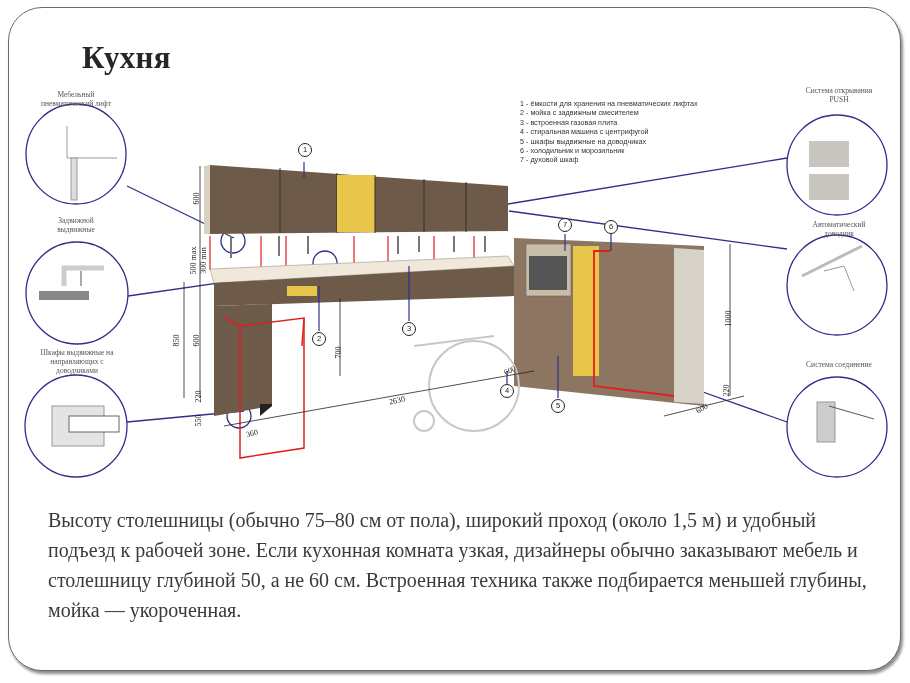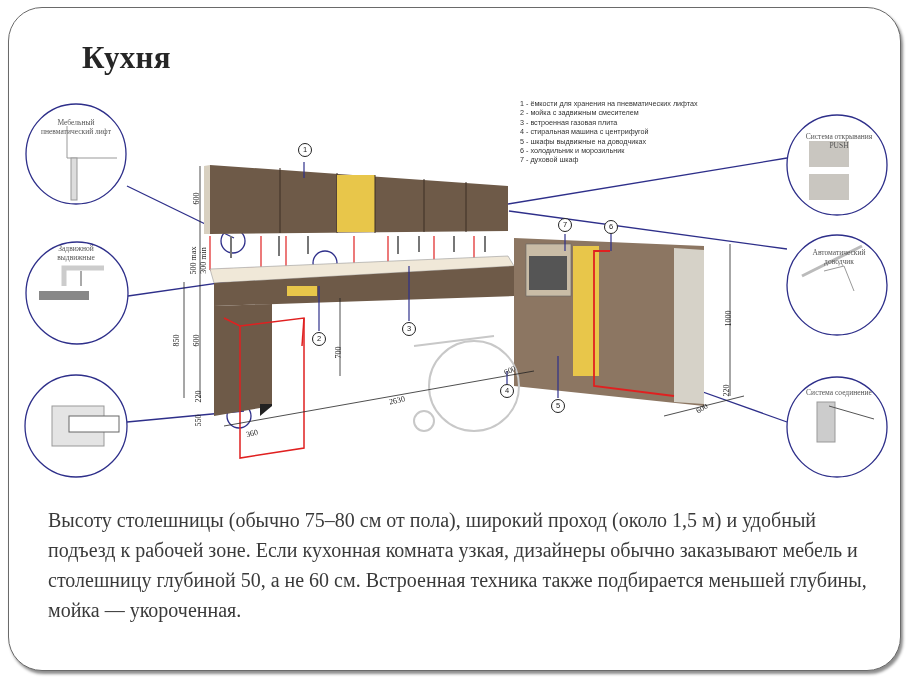--- a/index.html
+++ b/index.html
@@ -9,21 +9,21 @@
     border: 1.5px solid #6a6a6a; border-radius: 34px; background: #ffffff;
     box-shadow: 2px 3px 3px rgba(0,0,0,0.45);
     box-sizing: border-box;
   }
   .title {
     position: absolute; left: 82px; top: 40px; font-size: 31px; font-weight: bold; color: #262626;
     font-family: "Liberation Serif", serif; letter-spacing: 0.3px;
   }
   .figure { position: absolute; left: 14px; top: 86px; width: 884px; height: 400px; }
   .figure svg { position: absolute; left: 0; top: 0; }
-  .lbl { position: absolute; font-family: "Liberation Serif", serif; font-size: 7.5px; color: #555; text-align: center; line-height: 9px; margin-top: 28px; }
+  .lbl { position: absolute; font-family: "Liberation Serif", serif; font-size: 7.5px; color: #555; text-align: center; line-height: 9px; }
   .legend { position: absolute; left: 520px; top: 99px; font-family: "Liberation Sans", sans-serif; font-size: 7.2px; line-height: 9.4px; color: #333; }
   .legend div { white-space: nowrap; }
   .dim { position: absolute; font-family: "Liberation Serif", serif; font-size: 8px; color: #222; white-space: nowrap; }
   .vert { transform: rotate(-90deg); transform-origin: center; }
   .body-text {
     position: absolute; left: 48px; top: 505px; width: 820px; font-size: 20px; line-height: 30px; color: #3a3a3a;
     font-family: "Liberation Serif", serif;
   }
   .num { position: absolute; width: 12px; height: 12px; border: 1.2px solid #222; border-radius: 50%; background: #fff; font-family: "Liberation Sans", sans-serif; font-size: 7.5px; text-align: center; line-height: 12px; color: #222; }
 </style>
@@ -176,22 +176,27 @@
   <div class="dim" style="left:682px; top:318px; transform:rotate(-30deg);">600</div>
 
   <div class="lbl" style="left:12px; top:4px; width:100px;">
     <div>Мебельный</div>
     <div>пневматический лифт</div>
   </div>
   <div class="lbl" style="left:12px; top:130px; width:100px;">
     <div>Задвижной</div>
     <div>выдвижные</div>
   </div>
-
-  <div class="lbl" style="left:770px; top:18px; width:110px;">
+  <div class="lbl" style="left:8px; top:262px; width:110px;">
+    <div>Шкафы выдвижные на</div>
+    <div>направляющих с</div>
+    <div>доводчиками</div>
+  </div>
+
+  <div class="lbl" style="left:770px; top:0; width:110px;">
     <div>Система открывания</div>
     <div>PUSH</div>
   </div>
   <div class="lbl" style="left:770px; top:134px; width:110px;">
     <div>Автоматический</div>
     <div>доводчик</div>
   </div>
   <div class="lbl" style="left:770px; top:274px; width:110px;">
     <div>Система соединение</div>
   </div>

